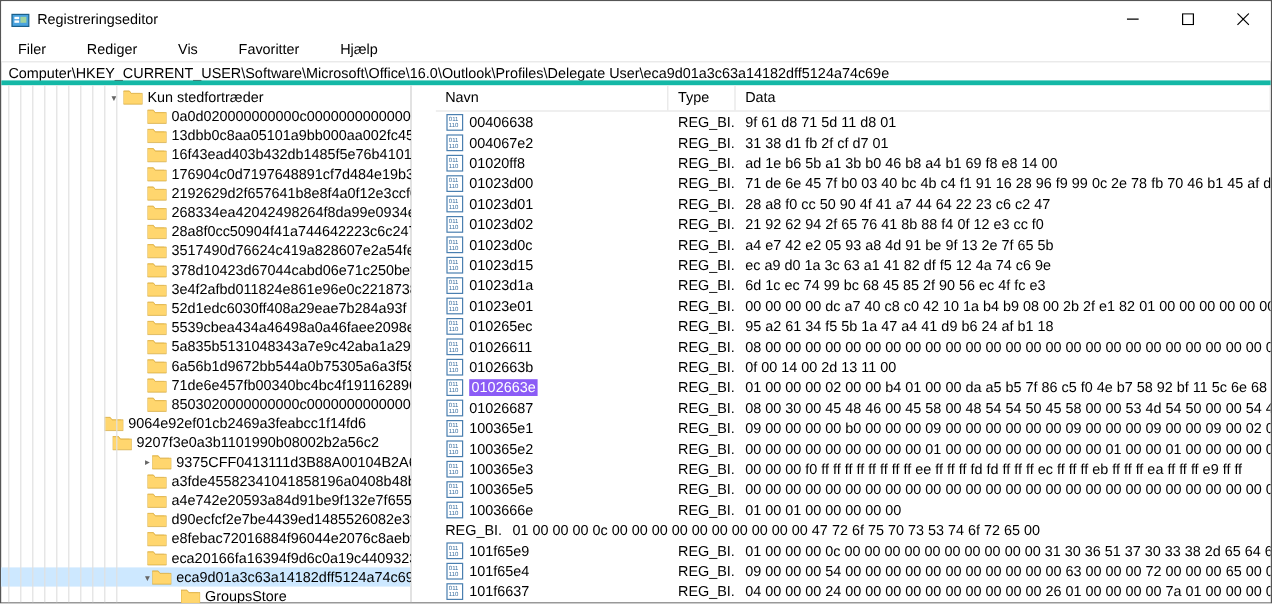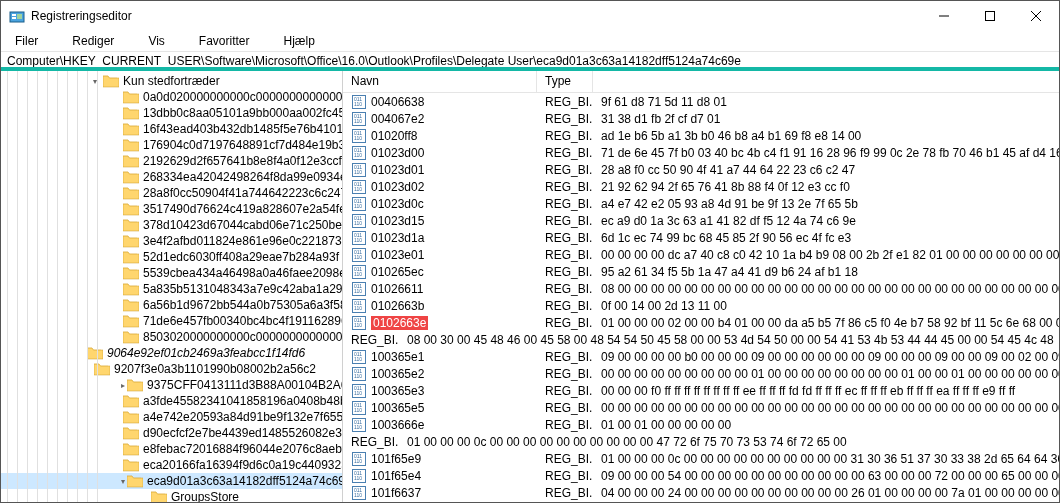--- a/index.html
+++ b/index.html
@@ -15,29 +15,29 @@
   .addressbar { height: 20px; padding: 2px 6px; border-top: 1px solid #e5e5e5; border-bottom: 4px solid #14b8a6; white-space: nowrap; overflow: hidden; }
   .body { flex: 1; display: flex; overflow: hidden; }
   .tree { width: 342px; border-right: 1px solid #d0d0d0; overflow-x: auto; overflow-y: hidden; position: relative; }
   .tree-inner { padding: 2px 0 2px 0; }
   .vlines { position: absolute; top: 0; bottom: 0; left: 0; width: 100%; pointer-events: none; }
   .vlines div { position: absolute; top: 0; bottom: 0; width: 1px; background: #e0e0e0; }
   .node { display: flex; align-items: center; height: 16px; padding-right: 4px; white-space: nowrap; cursor: default; }
   .node.sel { background: #cde8ff; }
   .toggle { width: 12px; height: 12px; margin-right: 2px; display: flex; align-items: center; justify-content: center; font-size: 8px; color: #666; }
   .folder { width: 16px; height: 14px; margin-right: 4px; flex: 0 0 auto; }
-  .list { flex: 1; display: flex; flex-direction: column; overflow: hidden; }
+  .list { flex: 1; display: flex; flex-direction: column; overflow: hidden; margin-left: 20px; }
   .cols { display: flex; height: 22px; border-bottom: 1px solid #e5e5e5; }
   .col { padding: 3px 8px; border-right: 1px solid #e5e5e5; font-weight: 400; }
   .col.name { width: 194px; }
   .col.type { width: 56px; }
   .col.data { flex: 1; }
   .rows { flex: 1; overflow: hidden; }
   .row { display: flex; height: 17px; align-items: center; cursor: default; }
-  .row.sel .cell.name .txt { background: #ef4444; color: #fff; padding: 0 2px; }
+  .row.sel .cell.name .txt { background: #8b5cf6; color: #fff; padding: 0 2px; }
   .cell { padding: 0 8px; white-space: nowrap; overflow: hidden; text-overflow: clip; }
   .cell.name { width: 194px; display: flex; align-items: center; gap: 4px; }
   .cell.type { width: 56px; }
   .cell.data { flex: 1; }
   .binico { width: 16px; height: 16px; flex: 0 0 auto; }
 </style>
 </head>
 <body>
 
 <div class="window">
@@ -222,21 +222,21 @@
             <span>71de6e457fb00340bc4bc4f191162896</span>
           </div>
           <div class="node" style="padding-left: 120px;">
             <span class="toggle"></span>
             <svg class="folder" viewBox="0 0 16 14">
               <path d="M0 2 h5 l1.5 2 H16 V13 H0 Z" fill="#ffd66e" stroke="#c89b2a" stroke-width="0.5"></path>
               <path d="M0 2 h5 l1.5 2 H14" fill="none" stroke="#e8b84a" stroke-width="0.5"></path>
             </svg>
             <span>8503020000000000c0000000000000046</span>
           </div>
-          <div class="node" style="padding-left: 72px; font-style: italic;">
+          <div class="node" style="padding-left: 72px;">
             <span class="toggle"></span>
             <svg class="folder" viewBox="0 0 16 14">
               <path d="M0 2 h5 l1.5 2 H16 V13 H0 Z" fill="#ffd66e" stroke="#c89b2a" stroke-width="0.5"></path>
               <path d="M0 2 h5 l1.5 2 H14" fill="none" stroke="#e8b84a" stroke-width="0.5"></path>
             </svg>
             <span>9064e92ef01cb2469a3feabcc1f14fd6</span>
           </div>
           <div class="node" style="padding-left: 79px;">
             <span class="toggle"></span>
             <svg class="folder" viewBox="0 0 16 14">
@@ -309,20 +309,21 @@
             </svg>
             <span>GroupsStore</span>
           </div>
         </div>
     </div>
 
     <div class="list">
       <div class="cols">
         <div class="col name">Navn</div>
         <div class="col type">Type</div>
+        <div class="col data">Data</div>
       </div>
       <div class="rows" id="rows">
           <div class="row">
             <div class="cell name">
               <svg class="binico" viewBox="0 0 16 16">
                 <rect x="1.5" y="1.5" width="13" height="13" fill="#fff" stroke="#4a7fb0"></rect>
                 <text x="3" y="7" font-size="5" fill="#3a6fa0">011</text>
                 <text x="3" y="12" font-size="5" fill="#3a6fa0">110</text>
               </svg>
               <span class="txt">00406638</span>
@@ -480,20 +481,28 @@
                 <rect x="1.5" y="1.5" width="13" height="13" fill="#fff" stroke="#4a7fb0"></rect>
                 <text x="3" y="7" font-size="5" fill="#3a6fa0">011</text>
                 <text x="3" y="12" font-size="5" fill="#3a6fa0">110</text>
               </svg>
               <span class="txt">0102663e</span>
             </div>
             <div class="cell type">REG_BI...</div>
             <div class="cell data">01 00 00 00 02 00 00 b4 01 00 00 da a5 b5 7f 86 c5 f0 4e b7 58 92 bf 11 5c 6e 68 00 00 00 00 da a5 b5</div>
           </div>
           <div class="row">
+            <div class="cell name">
+              <svg class="binico" viewBox="0 0 16 16">
+                <rect x="1.5" y="1.5" width="13" height="13" fill="#fff" stroke="#4a7fb0"></rect>
+                <text x="3" y="7" font-size="5" fill="#3a6fa0">011</text>
+                <text x="3" y="12" font-size="5" fill="#3a6fa0">110</text>
+              </svg>
+              <span class="txt">01026687</span>
+            </div>
             <div class="cell type">REG_BI...</div>
             <div class="cell data">08 00 30 00 45 48 46 00 45 58 00 48 54 54 50 45 58 00 00 53 4d 54 50 00 00 54 41 53 4b 53 44 44 45 00 00 54 45 4c 48</div>
           </div>
           <div class="row">
             <div class="cell name">
               <svg class="binico" viewBox="0 0 16 16">
                 <rect x="1.5" y="1.5" width="13" height="13" fill="#fff" stroke="#4a7fb0"></rect>
                 <text x="3" y="7" font-size="5" fill="#3a6fa0">011</text>
                 <text x="3" y="12" font-size="5" fill="#3a6fa0">110</text>
               </svg>

